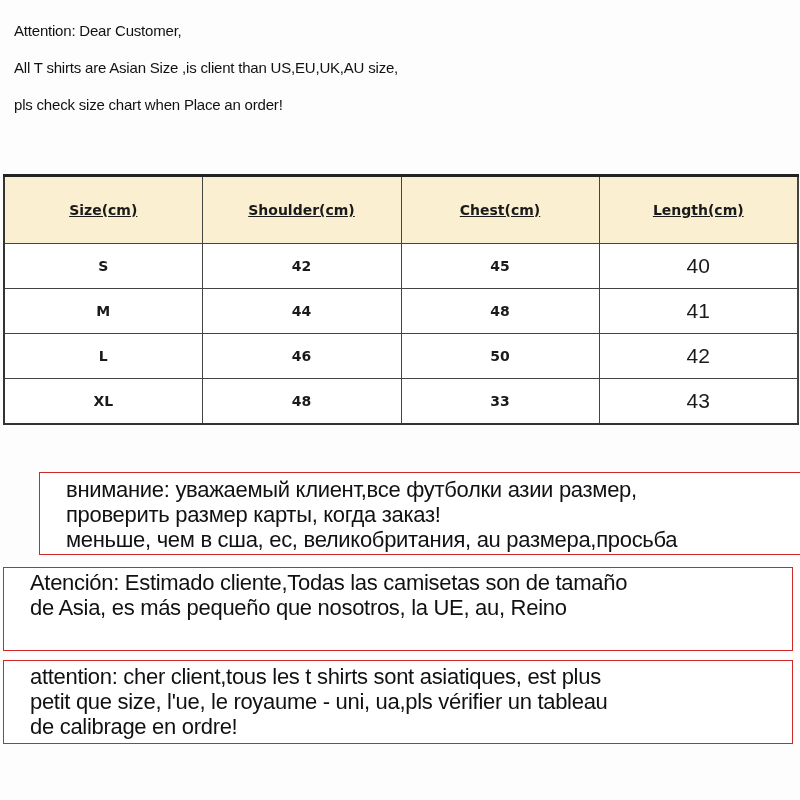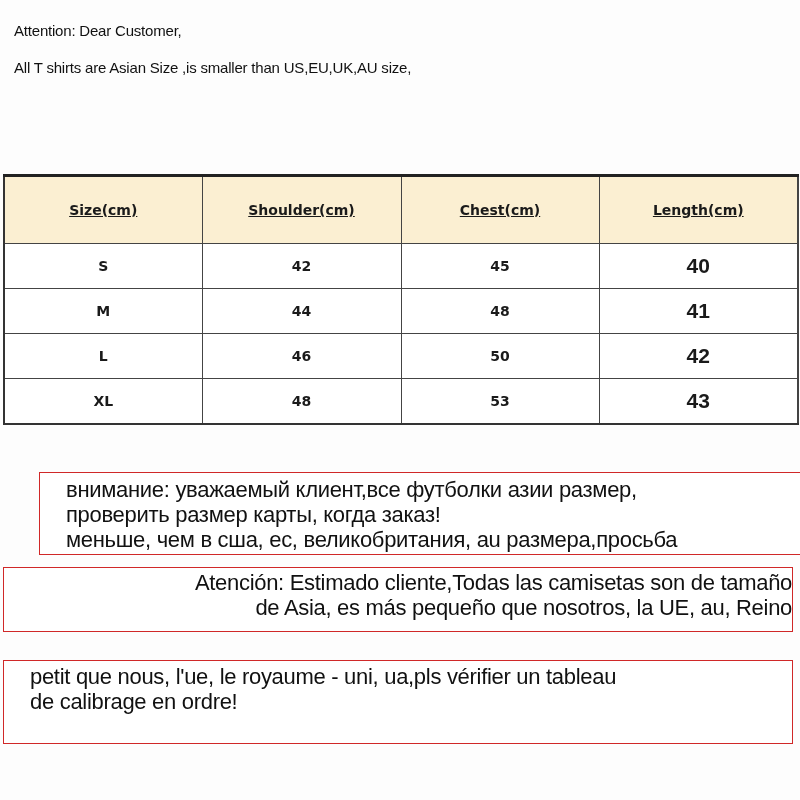--- a/index.html
+++ b/index.html
@@ -21,39 +21,40 @@
       border-right: 2px solid #444; border-bottom: 2px solid #333;
     }
     table.size-chart th, table.size-chart td {
       border: 1px solid #444; text-align: center; font-weight: bold;
       font-family: "DejaVu Sans", sans-serif;
     }
     table.size-chart th {
       background: #fbefd2; height: 64px; font-size: 14px; color: #1a1a1a; text-decoration: underline;
     }
     table.size-chart td { background: #fff; height: 42px; font-size: 14px; color: #1a1a1a; }
-    table.size-chart td.len { font-weight: bold; font-family: "Liberation Sans", sans-serif; font-size: 21px; }
+    table.size-chart td.len { font-weight: normal; font-family: "Liberation Sans", sans-serif; font-size: 21px; }
     .col1 { width: 198px; } .col2 { width: 199px; } .col3 { width: 198px; } .col4 { width: 199px; }
     .notice {
       position: absolute; left: 3px; width: 790px;
       border: 1.5px solid #d02828; background: #fff;
       font-size: 22px; line-height: 25px; padding: 0 0 0 26px; box-sizing: border-box;
       color: #111; letter-spacing: -0.3px;
     }
     .notice div { white-space: nowrap; }
     #notice-ru { top: 472px; height: 83px; padding-top: 4px; margin-left: 36px; }
-    #notice-es { top: 567px; height: 65px; padding-top: 2px; text-align: right; }
+    #notice-es { top: 567px; height: 84px; padding-top: 2px; }
     #notice-fr { top: 660px; height: 84px; padding-top: 3px; }
   </style>
 </head>
 <body>
 
 <div class="intro">
   <div>Attention: Dear Customer,</div>
-  <div>All T shirts are  Asian Size ,is smaller than US,EU,UK,AU size,</div>
+  <div>All T shirts are  Asian Size ,is client than US,EU,UK,AU size,</div>
+  <div>pls check size chart when Place an order!</div>
 </div>
 
 <table class="size-chart">
   <colgroup>
       <col class="col1">
       <col class="col2">
       <col class="col3">
       <col class="col4">
     </colgroup>
   <thead>
@@ -79,33 +80,34 @@
     </tr>
     <tr>
       <td>L</td>
       <td>46</td>
       <td>50</td>
       <td class="len">42</td>
     </tr>
     <tr>
       <td>XL</td>
       <td>48</td>
-      <td>53</td>
+      <td>33</td>
       <td class="len">43</td>
     </tr>
   </tbody>
 </table>
 
 <div class="notice" id="notice-ru">
   <div>внимание: уважаемый клиент,все футболки азии размер,</div>
   <div>проверить размер карты, когда заказ!</div>
   <div>меньше, чем в сша, ес, великобритания, au размера,просьба</div>
 </div>
 
 <div class="notice" id="notice-es">
   <div>Atención: Estimado cliente,Todas las camisetas son de tamaño</div>
   <div>de Asia, es más pequeño que nosotros, la UE, au, Reino</div>
 </div>
 
 <div class="notice" id="notice-fr">
-  <div>petit que nous, l'ue, le royaume - uni, ua,pls vérifier un tableau</div>
+  <div>attention: cher client,tous les t shirts sont asiatiques, est plus</div>
+  <div>petit que size, l'ue, le royaume - uni, ua,pls vérifier un tableau</div>
   <div>de calibrage en ordre!</div>
 </div>
 
 </body></html>

